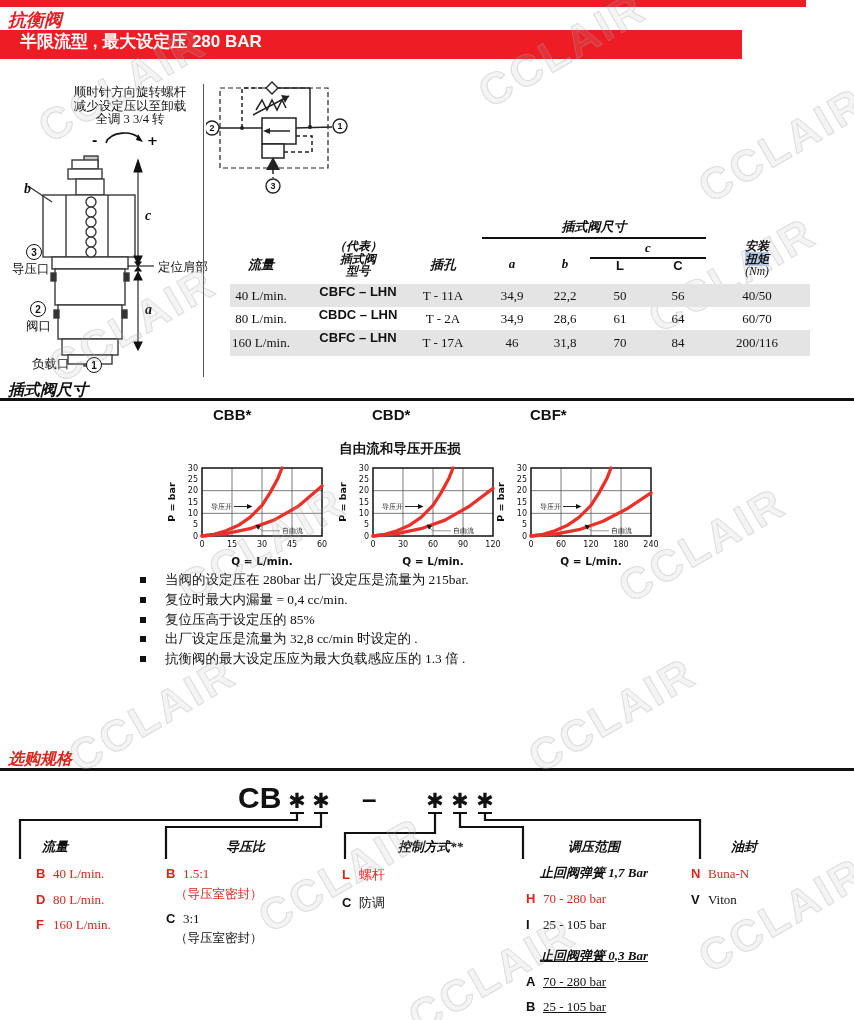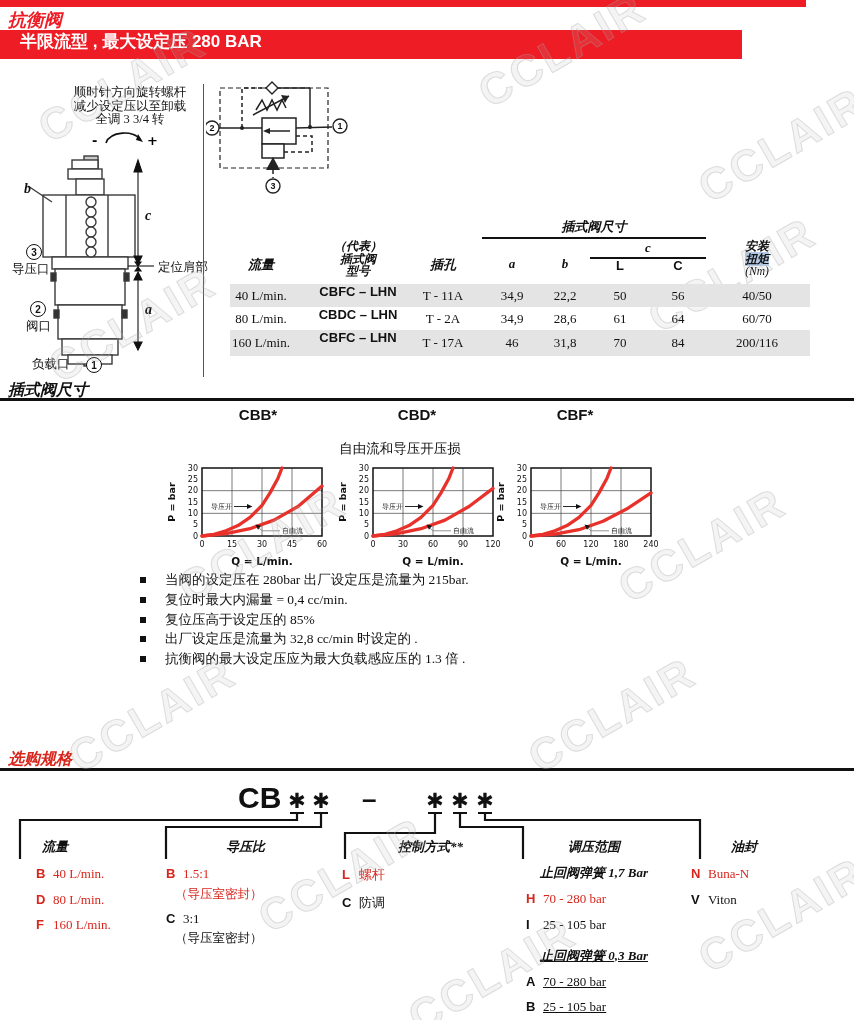--- a/index.html
+++ b/index.html
@@ -44,23 +44,23 @@
   .th-bold{font:bold 13px "Liberation Sans",sans-serif;}
   .model{font:bold 13px "Liberation Sans","DejaVu Sans",sans-serif;}
   .hline{position:absolute;height:1.6px;background:#111;}
   .trow{position:absolute;left:0;width:580px;line-height:23px;}
   .hl-word{background:var(--hl);}
   .nm{font:italic 11.5px "Liberation Serif",serif;}
   
   .sec-head{font:italic bold 16px "Liberation Serif",serif;}
   .rule{left:0;width:854px;height:3px;background:#111;}
   
-  .chart-title{position:absolute;width:90px;text-align:center;
+  .chart-title{position:absolute;width:90px;
       font:bold 15px "Liberation Sans","DejaVu Sans",sans-serif;}
-  .chart-sub{left:290px;top:440px;width:220px;text-align:center;font-weight:normal;font-size:13.5px;}
+  .chart-sub{left:290px;top:440px;width:220px;text-align:center;font-weight:bold;font-size:13.5px;}
   .chart-svg{position:absolute;width:180px;height:115px;}
   .tick{font:8px "DejaVu Sans",sans-serif;fill:#111;}
   .axl{font:600 9.5px "DejaVu Sans",sans-serif;fill:#111;}
   .axl2{font:600 10.5px "DejaVu Sans",sans-serif;fill:#111;}
   .clab{font:7px "DejaVu Sans",sans-serif;fill:#111;}
   
   #notes{left:138px;top:570px;width:640px;}
   #notes .li{position:relative;padding-left:27px;font-size:13.5px;line-height:19.8px;}
   #notes .li:before{content:"";position:absolute;left:2px;top:7px;width:6px;height:6px;background:#111;}
   

